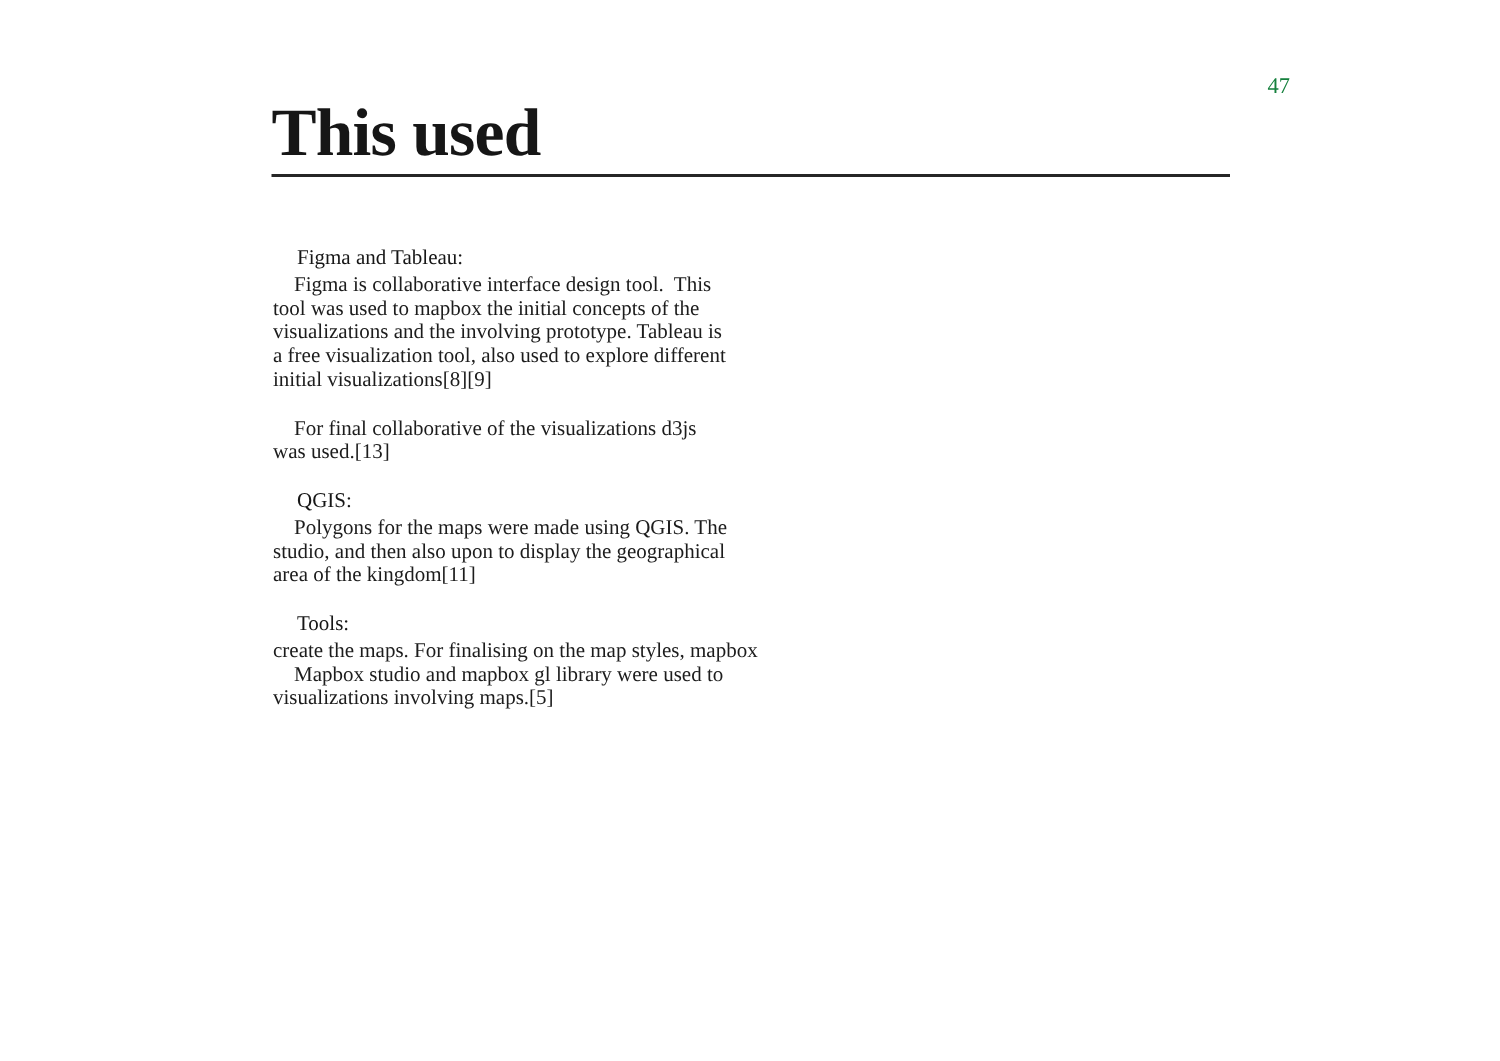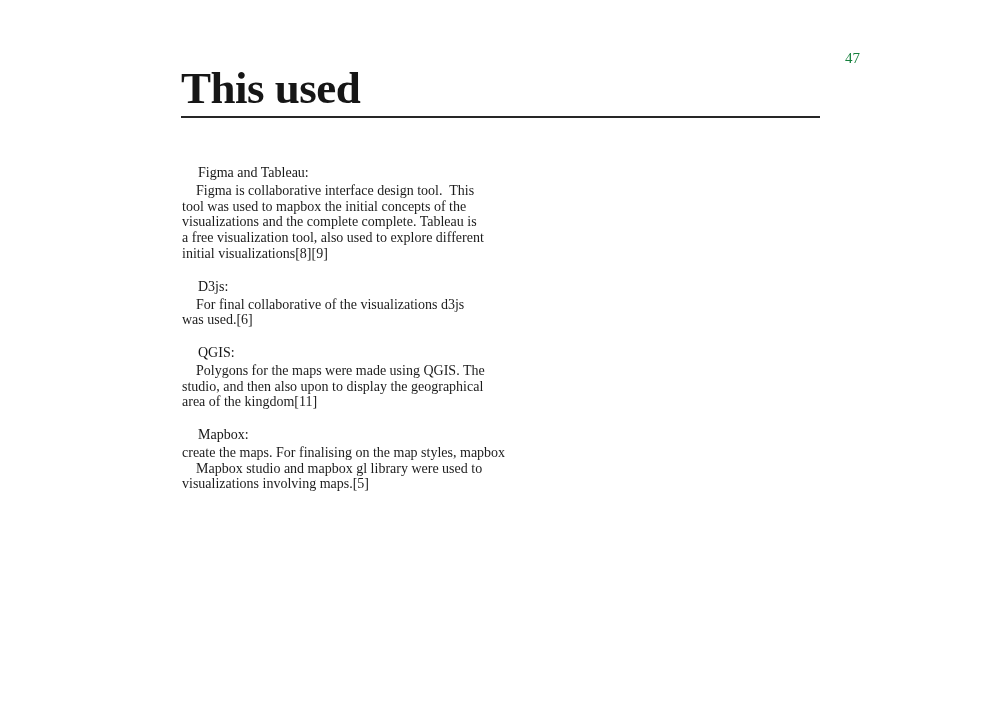--- a/index.html
+++ b/index.html
@@ -81,40 +81,39 @@
     <h1 class="title">This used</h1>
     <div class="title-underline"></div>
   </div>
 
   <div class="content">
 
     <div class="section">
       <h2 class="section-heading">Figma and Tableau:</h2>
       <div class="body-line first">Figma is collaborative interface design tool.  This</div>
       <div class="body-line">tool was used to mapbox the initial concepts of the</div>
-      <div class="body-line">visualizations and the complete complete. Tableau is</div>
+      <div class="body-line">visualizations and the involving prototype. Tableau is</div>
       <div class="body-line">a free visualization tool, also used to explore different</div>
       <div class="body-line">initial visualizations[8][9]</div>
     </div>
 
     <div class="section">
-      <h2 class="section-heading">D3js:</h2>
       <div class="body-line first">For final collaborative of the visualizations d3js</div>
-      <div class="body-line">was used.[6]</div>
+      <div class="body-line">was used.[13]</div>
     </div>
 
     <div class="section">
       <h2 class="section-heading">QGIS:</h2>
       <div class="body-line first">Polygons for the maps were made using QGIS. The</div>
       <div class="body-line">studio, and then also upon to display the geographical</div>
       <div class="body-line">area of the kingdom[11]</div>
     </div>
 
     <div class="section">
-      <h2 class="section-heading">Mapbox:</h2>
+      <h2 class="section-heading">Tools:</h2>
       <div class="body-line">create the maps. For finalising on the map styles, mapbox</div>
       <div class="body-line first">Mapbox studio and mapbox gl library were used to</div>
       <div class="body-line">visualizations involving maps.[5]</div>
     </div>
 
   </div>
 
 </div>
 
 </body></html>

